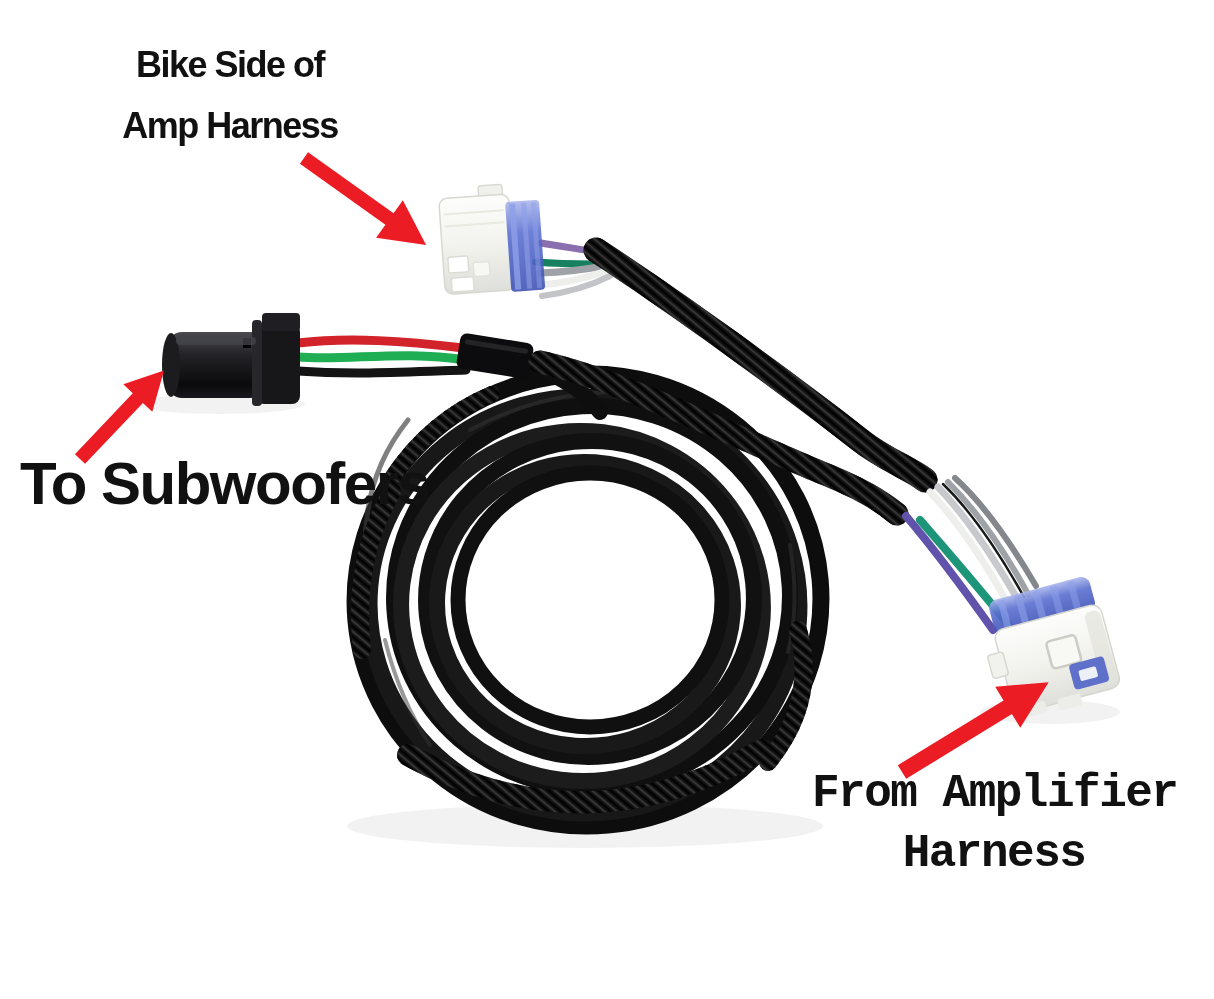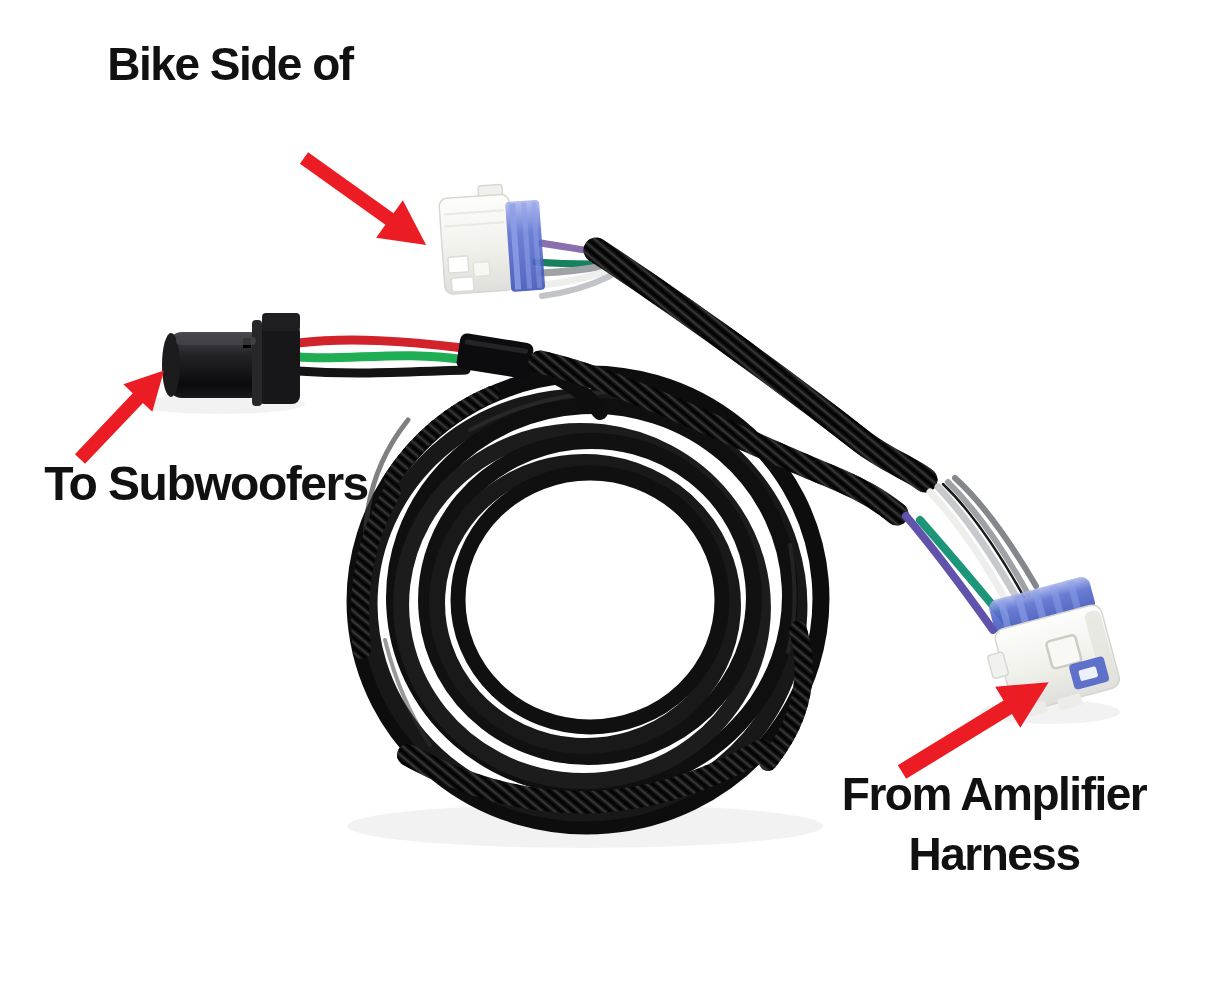--- a/index.html
+++ b/index.html
@@ -26,23 +26,23 @@
   }
   .stage svg{position:absolute;left:0;top:0;}
   .label{
     position:absolute;
     color:var(--label-text);
     font-weight:700;
     letter-spacing:-1.5px;
     text-align:center;
     white-space:nowrap;
   }
-  #label-bike{left:40px;top:34px;width:380px;font-size:46px;line-height:61px;}
-  #label-sub{left:20px;top:458px;width:372px;font-size:48px;line-height:52px;}
-  #label-amp{left:812px;top:764px;width:364px;font-size:46px;line-height:60px;}
+  #label-bike{left:40px;top:34px;width:380px;font-size:36px;line-height:61px;}
+  #label-sub{left:20px;top:458px;width:372px;font-size:60px;line-height:52px;}
+  #label-amp{left:812px;top:764px;width:364px;font-size:46px;line-height:60px;font-family:Liberation Mono, monospace;}
   .arrow{fill:var(--arrow-red);}
   .wire{fill:none;stroke-linecap:round;}
   .w-purple{stroke:var(--wire-purple);}
   .w-indigo{stroke:var(--wire-indigo);}
   .w-teal{stroke:var(--wire-teal);}
   .w-green{stroke:var(--wire-green);}
   .w-red{stroke:var(--wire-red);}
   .w-gray{stroke:var(--wire-gray);}
   .w-white{stroke:var(--wire-white);}
   .ring{fill:none;}
@@ -198,20 +198,21 @@
     <g class="arrow" transform="translate(80,459) rotate(-46.5)">
       <polygon points="0,-7 84,-7 84,-20 122,0 84,20 84,7 0,7"></polygon>
     </g>
     <g class="arrow" transform="translate(902,772) rotate(-31.5)">
       <polygon points="0,-8 124,-8 124,-24 172,0 124,24 124,8 0,8"></polygon>
     </g>
   </svg>
 
   <div class="label" id="label-bike">
     <div class="label-line">Bike Side of</div>
+    <div class="label-line">Amp Harness</div>
   </div>
 
   <div class="label" id="label-sub">To Subwoofers</div>
 
   <div class="label" id="label-amp">
     <div class="label-line">From Amplifier</div>
     <div class="label-line">Harness</div>
   </div>
 
 </div>

